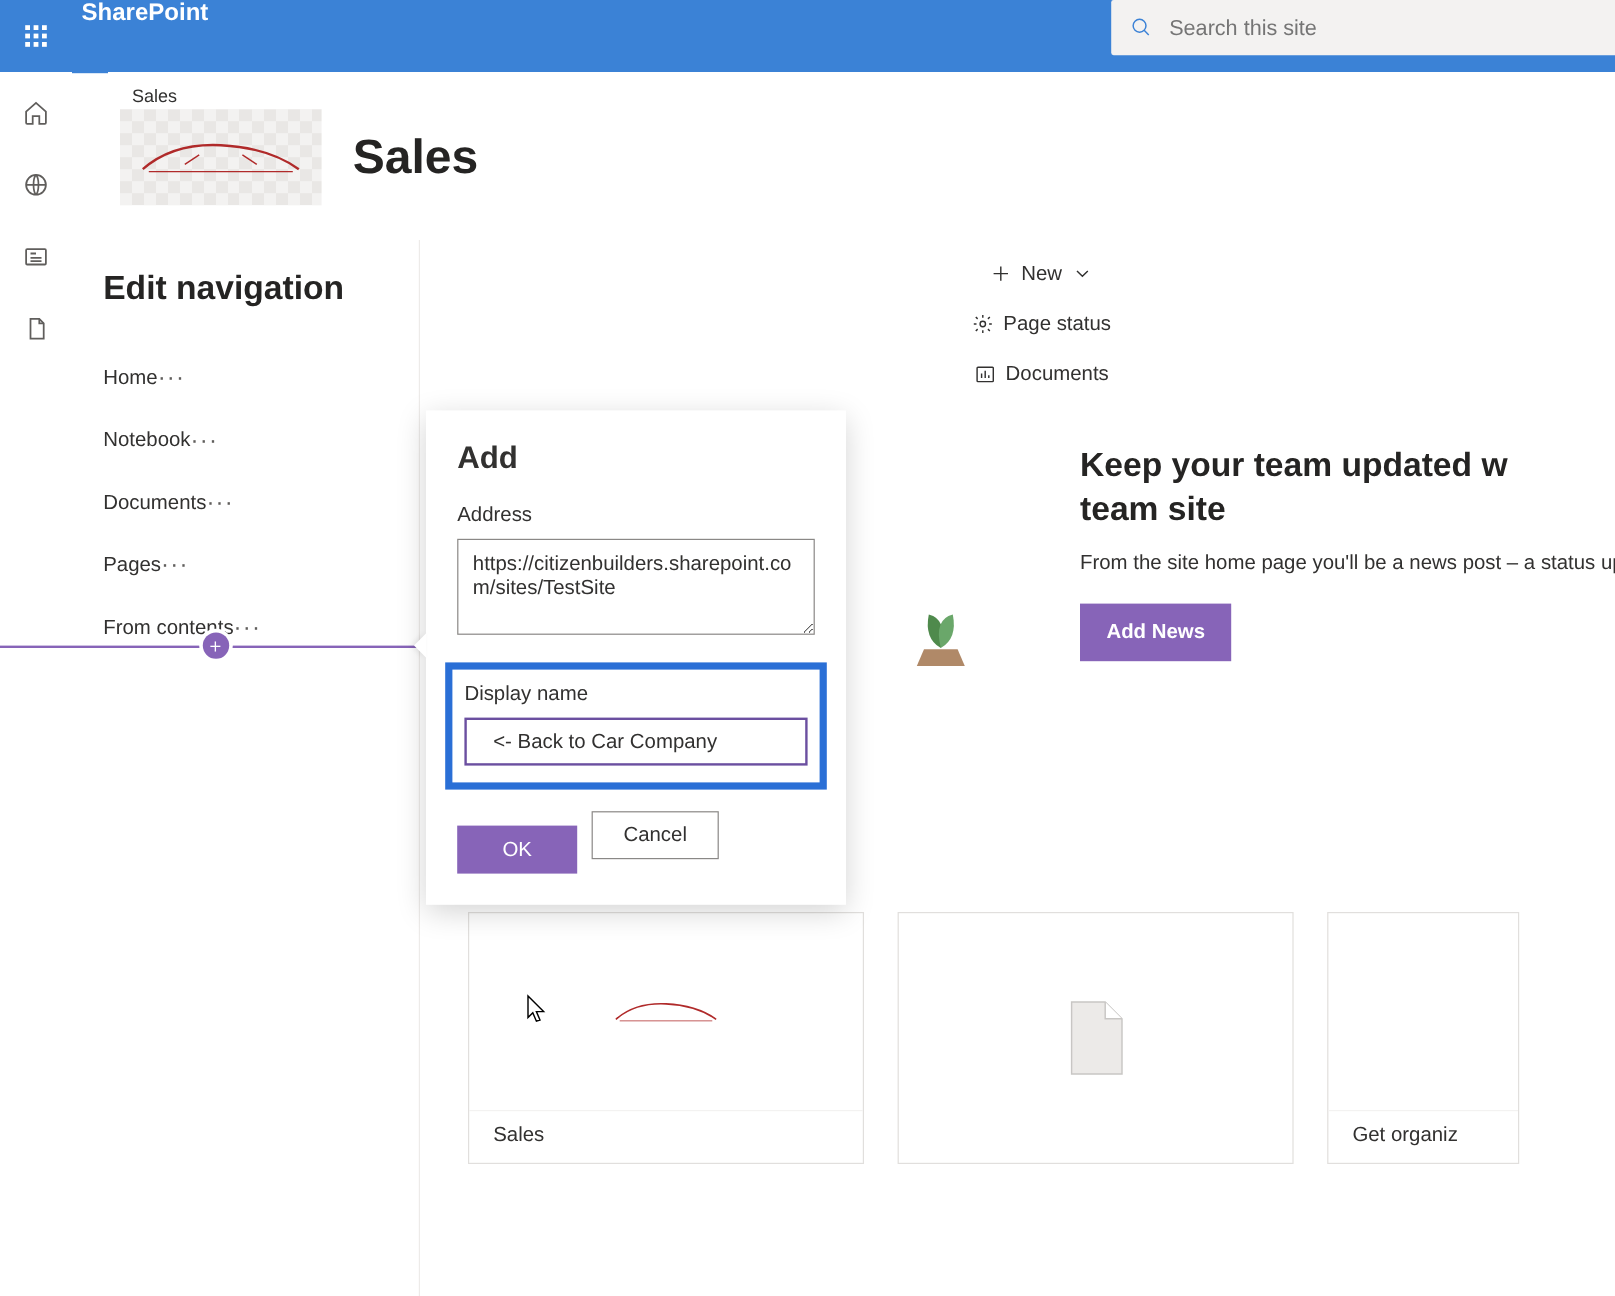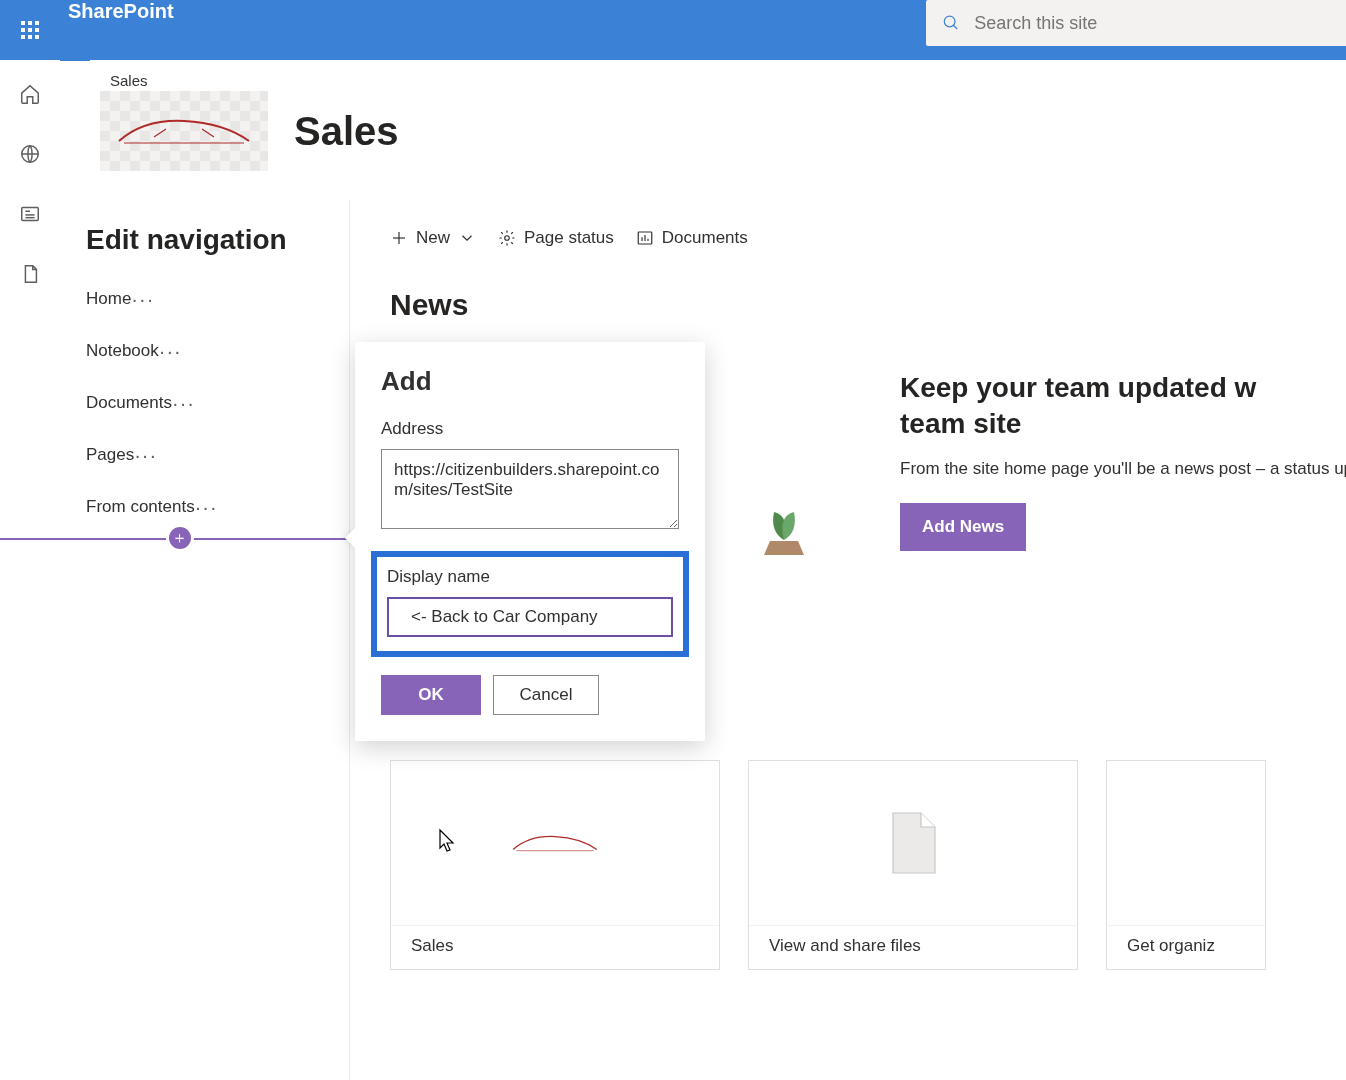--- a/index.html
+++ b/index.html
@@ -26,47 +26,47 @@
 .siterow { display:flex; align-items:center; gap: 26px; }
 .sitelogo { width: 168px; height: 80px; background:
  repeating-conic-gradient(#f3f2f1 0% 25%, #e9e7e5 0% 50%) 0 0/20px 20px;
  display:flex; align-items:center; justify-content:center; }
 .carshape { width: 140px; height: 40px; }
 .sitetitle { font-size: 40px; font-weight: 600; color: #252423; }
 
 
 .cols { position:absolute; left:60px; top: 200px; right:0; bottom:0; display:flex; }
 .leftpanel { width: 290px; padding: 24px 12px 24px 26px; border-right: 1px solid #edebe9; position:relative;}
-.leftpanel h2 { font-size: 28px; font-weight: 600; color: #252423; margin-bottom: 17px; }
+.leftpanel h2 { font-size: 28px; font-weight: 600; color: #252423; margin-bottom: 33px; }
 .navitem { display:flex; align-items:center; height: 52px; color:#323130; font-size:17px; cursor:pointer;}
 .navitem .more { color:#605e5c; font-size:20px; letter-spacing:1px; padding-right:6px;}
 .insertline { position:absolute; left:-60px; right:-10px; height:2px; background:#8764b8; }
 .insertline .plus { position:absolute; left:50%; top:-11px; transform:translateX(-50%); width:22px; height:22px; border-radius:50%; background:#8764b8; color:#fff; display:flex;align-items:center;justify-content:center; font-size:16px; box-shadow:0 0 0 3px #fff;}
 
 .main { flex:1; padding: 18px 0 0 40px; position:relative; }
-.cmdbar { display:flex; align-items:center; gap: 22px; height: 40px; margin-bottom: 30px;}
+.cmdbar { display:flex; align-items:center; gap: 22px; height: 40px; margin-bottom: 30px; flex-direction: column;}
 .cmditem { display:flex; align-items:center; gap:8px; font-size:17px; color:#323130; cursor:pointer;}
 .cmditem svg { width:18px; height:18px; stroke:#323130; fill:none; stroke-width:1.6;}
 .newshead { font-size: 30px; font-weight:600; color:#252423; margin-bottom: 20px; }
 
 .newsinfo { position:absolute; left: 550px; top: 170px; width: 800px;}
 .newsinfo h3 { font-size: 28px; font-weight:600; color:#252423; line-height:1.3; margin-bottom: 16px;}
 .newsinfo p { font-size: 17px; color:#323130; margin-bottom: 24px;}
 .addnews { background:#8764b8; color:#fff; border:none; padding: 14px 22px; font-size:17px; font-weight:600; cursor:pointer;}
 
 
 .callout { position:absolute; left: 5px; top: 142px; width: 350px; background:#fff; box-shadow: 0 6px 24px rgba(0,0,0,.18); padding: 24px 26px 26px; z-index: 50;}
 .callout::before { content:""; position:absolute; left:-10px; top: 186px; width:0;height:0; border-top:10px solid transparent; border-bottom:10px solid transparent; border-right:10px solid #fff; filter: drop-shadow(-2px 0 2px rgba(0,0,0,.08));}
 .callout h3 { font-size: 26px; font-weight:600; color:#323130; margin-bottom: 22px;}
 .flabel { font-size:17px; color:#323130; margin-bottom: 10px; display:block;}
 .addr { width:100%; height:80px; border:1px solid #8a8886; padding:10px 12px; font-size:17px; color:#323130; resize:vertical; font-family:inherit; margin-bottom: 18px;}
 .hlbox { border: 6px solid #2a6fd6; padding: 10px 10px 14px; margin: 0 -10px 18px -10px;}
 .dname { width:100%; height:40px; border:2px solid #6b4fa0; padding:0 22px; font-size:17px; color:#323130;}
 .btnrow { display:flex; gap:12px;}
-.ok { background:#8764b8; color:#fff; border:none; width:100px; height:40px; font-size:17px; font-weight:700; cursor:pointer;}
+.ok { background:#8764b8; color:#fff; border:none; width:100px; height:40px; font-size:17px; font-weight:400; cursor:pointer;margin-top:12px;}
 .cancel { background:#fff; color:#323130; border:1px solid #8a8886; width:106px; height:40px; font-size:17px; cursor:pointer;}
 
 
 .plantpeek { position:absolute; left: 404px; top: 300px; width: 60px; height: 60px; z-index: 40;}
 .plantpeek svg { width:100%; height:100%;}
 
 
 .cards { position:absolute; left:40px; top: 560px; display:flex; gap:28px;}
 .card { width: 330px; height: 210px; border:1px solid #e1dfdd; background:#fff; display:flex; flex-direction:column;}
 .cardbody { flex:1; display:flex; align-items:center; justify-content:center;}
@@ -198,21 +198,20 @@
         <svg viewBox="0 0 24 24">
             <rect x="3" y="4" width="18" height="16" rx="1"></rect>
             <line x1="8" y1="16" x2="8" y2="11"></line>
             <line x1="12" y1="16" x2="12" y2="8"></line>
             <line x1="16" y1="16" x2="16" y2="13"></line>
           </svg>
         <span>Documents</span>
       </div>
     </div>
 
-    <div class="newshead">News</div>
 
     <div class="plantpeek">
       <svg viewBox="0 0 60 60">
           <path d="M10 55 h40 l-6 -14 h-28 z" fill="#b08968"></path>
           <path d="M30 40 q -14 -8 -10 -28 q 16 4 10 28" fill="#4f8a4c"></path>
           <path d="M30 40 q 14 -8 10 -28 q -16 4 -10 28" fill="#6aa76a"></path>
         </svg>
     </div>
 
     <div class="callout">
@@ -253,21 +252,20 @@
         </div>
         <div class="cardfoot">Sales</div>
       </div>
       <div class="card">
         <div class="cardbody docicon">
           <svg viewBox="0 0 60 70">
               <path d="M10 5 h28 l14 14 v46 h-42 z"></path>
               <path d="M38 5 v14 h14" fill="#fff"></path>
             </svg>
         </div>
-        <div class="cardfoot">View and share files</div>
       </div>
       <div class="card" style="width:160px">
         <div class="cardbody"></div>
         <div class="cardfoot">Get organiz</div>
       </div>
     </div>
 
   </div>
 </div>
 

